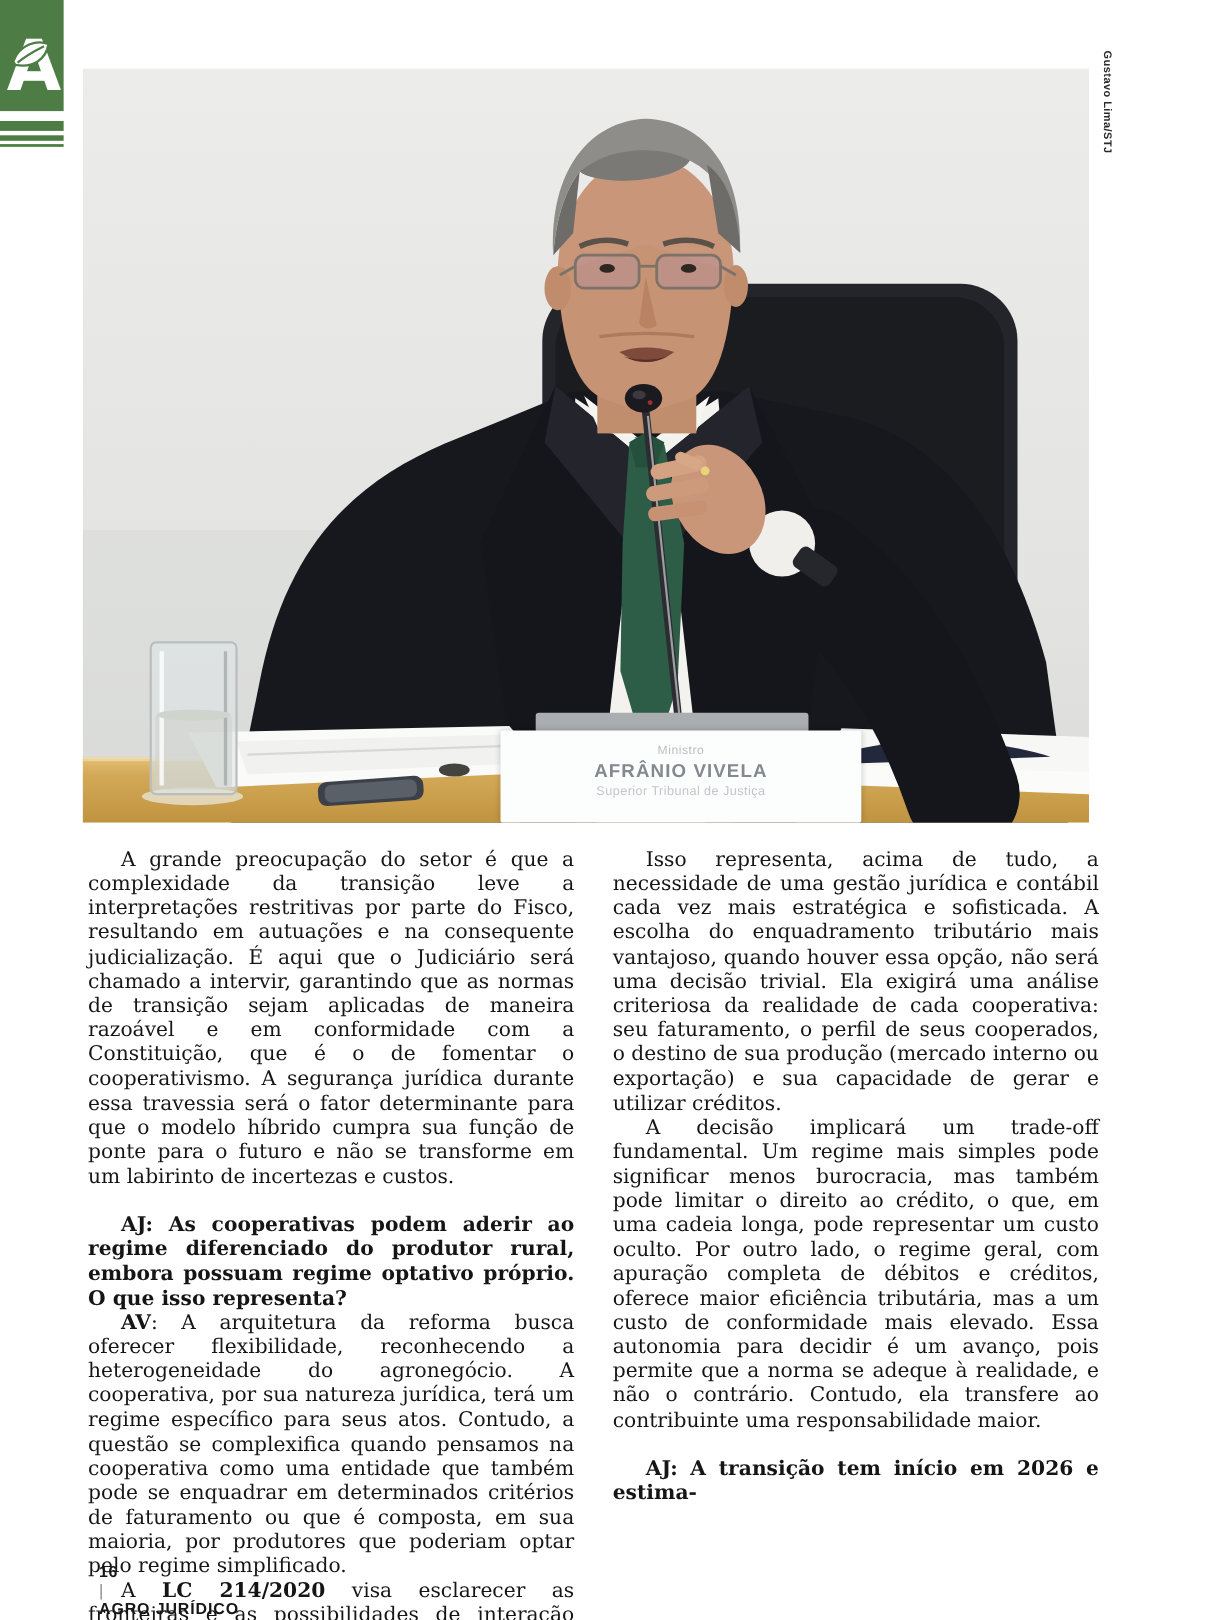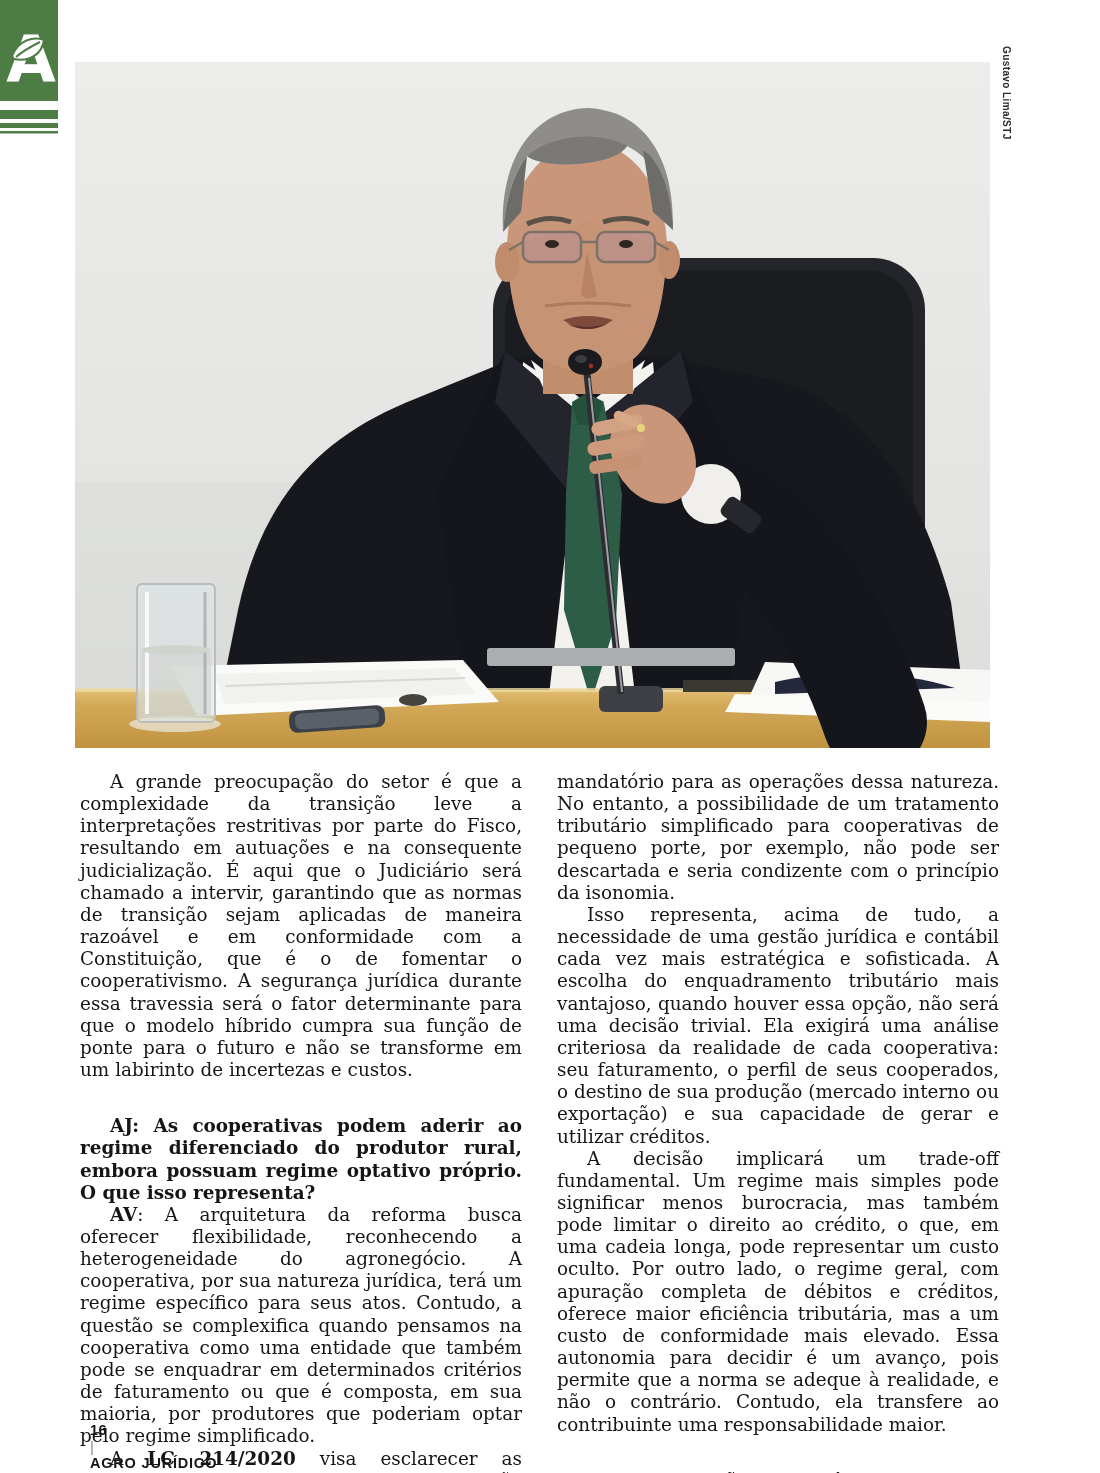--- a/index.html
+++ b/index.html
@@ -24,21 +24,21 @@
 
   
   .col{position:absolute;top:771px;width:442px;
        font-family:"DejaVu Serif","Liberation Serif",serif;
        font-size:18.4px;line-height:22.15px;color:#151515;
        text-align:justify;hyphens:auto;-webkit-hyphens:auto;}
   #col-left{left:80px;}
   #col-right{left:557px;}
   .col p{margin:0;text-indent:30px;}
   .col p.noindent{text-indent:0;}
-  .col p.gap{margin-top:34px;}
+  .col p.gap{margin-top:22px;}
   .col .b, .col p.boldq{font-weight:bold;}
 
   
   #footer{position:absolute;left:80px;top:1422px;font-size:14.5px;color:#161616;
           display:flex;align-items:baseline;white-space:pre;flex-direction:column;}
   #footer .num{font-weight:800;letter-spacing:.5px;}
   #footer .sep{color:#8a8a8a;font-weight:300;margin:0 10px;font-size:15px;}
   #footer .brand{font-weight:700;letter-spacing:.8px;}
   #footer .region{font-weight:400;color:#222;letter-spacing:1px;margin-right:6px;}
   #footer .year{font-weight:700;letter-spacing:.5px;}
@@ -183,33 +183,37 @@
         <rect x="62" y="522" width="78" height="138" rx="5" fill="rgba(222,228,230,0.6)" stroke="#b9bdbe" stroke-width="2"></rect>
         <rect x="66" y="588" width="70" height="68" rx="4" fill="rgba(205,210,204,0.55)"></rect>
         <line x1="72" y1="530" x2="72" y2="652" stroke="#ffffff" stroke-width="4" opacity=".8"></line>
         <line x1="130" y1="530" x2="130" y2="652" stroke="#9fa3a4" stroke-width="3" opacity=".7"></line>
         <ellipse cx="101" cy="588" rx="34" ry="5" fill="#cfd4cc"></ellipse>
       </g>
 
       <rect x="412" y="586" width="248" height="18" rx="3" fill="#aaaeb0"></rect>
     </svg>
 
+    <div id="nameplate">
+      <div class="role">Ministro</div>
+      <div class="name">AFRÂNIO VIVELA</div>
+      <div class="court">Superior Tribunal de Justiça</div>
+    </div>
   </div>
 
   <div id="credit">Gustavo Lima/STJ</div>
 
   <div id="col-left" class="col">
     <p><span>A grande preocupação do setor é que a complexidade da transição leve a interpretações restritivas por parte do Fisco, resultando em autuações e na consequente judicialização. É aqui que o Judiciário será chamado a intervir, garantindo que as normas de transição sejam aplicadas de maneira razoável e em conformidade com a Constituição, que é o de fomentar o cooperativismo. A segurança jurídica durante essa travessia será o fator determinante para que o modelo híbrido cumpra sua função de ponte para o futuro e não se transforme em um labirinto de incertezas e custos.</span></p>
     <p class="boldq gap"><span>AJ: As cooperativas podem aderir ao regime diferenciado do produtor rural, embora possuam regime optativo próprio. O que isso representa?</span></p>
     <p><span class="b">AV</span><span>: A arquitetura da reforma busca oferecer flexibilidade, reconhecendo a heterogeneidade do agronegócio. A cooperativa, por sua natureza jurídica, terá um regime específico para seus atos. Contudo, a questão se complexifica quando pensamos na cooperativa como uma entidade que também pode se enquadrar em determinados critérios de faturamento ou que é composta, em sua maioria, por produtores que poderiam optar pelo regime simplificado.</span></p>
     <p><span>A </span><span class="b">LC 214/2020</span><span> visa esclarecer as fronteiras e as possibilidades de interação entre esses regimes. A princípio, o regime específico do ato cooperativo é</span></p>
   </div>
 
   <div id="col-right" class="col">
-    <p class="noindent"><span>mandatório para as operações dessa natureza. No entanto, a possibilidade de um tratamento tributário simplificado para cooperativas de pequeno porte, por exemplo, não pode ser descartada e seria condizente com o princípio da isonomia.</span></p>
     <p><span>Isso representa, acima de tudo, a necessidade de uma gestão jurídica e contábil cada vez mais estratégica e sofisticada. A escolha do enquadramento tributário mais vantajoso, quando houver essa opção, não será uma decisão trivial. Ela exigirá uma análise criteriosa da realidade de cada cooperativa: seu faturamento, o perfil de seus cooperados, o destino de sua produção (mercado interno ou exportação) e sua capacidade de gerar e utilizar créditos.</span></p>
     <p><span>A decisão implicará um trade-off fundamental. Um regime mais simples pode significar menos burocracia, mas também pode limitar o direito ao crédito, o que, em uma cadeia longa, pode representar um custo oculto. Por outro lado, o regime geral, com apuração completa de débitos e créditos, oferece maior eficiência tributária, mas a um custo de conformidade mais elevado. Essa autonomia para decidir é um avanço, pois permite que a norma se adeque à realidade, e não o contrário. Contudo, ela transfere ao contribuinte uma responsabilidade maior.</span></p>
     <p class="boldq gap"><span>AJ: A transição tem início em 2026 e estima-</span></p>
   </div>
 
   <div id="footer">
     <span class="num">16</span>
     <span class="sep">|</span>
     <span class="brand">AGRO JURÍDICO</span>
     <span class="sep">|</span>

